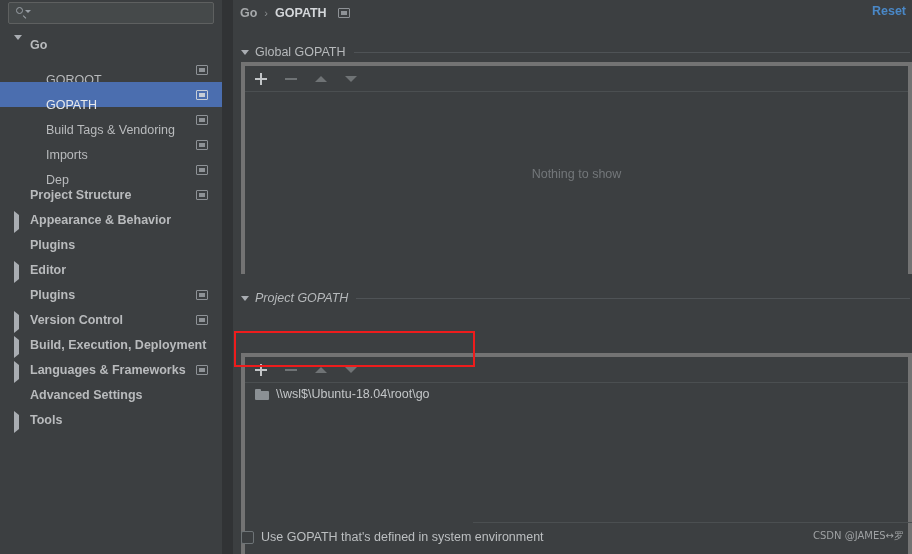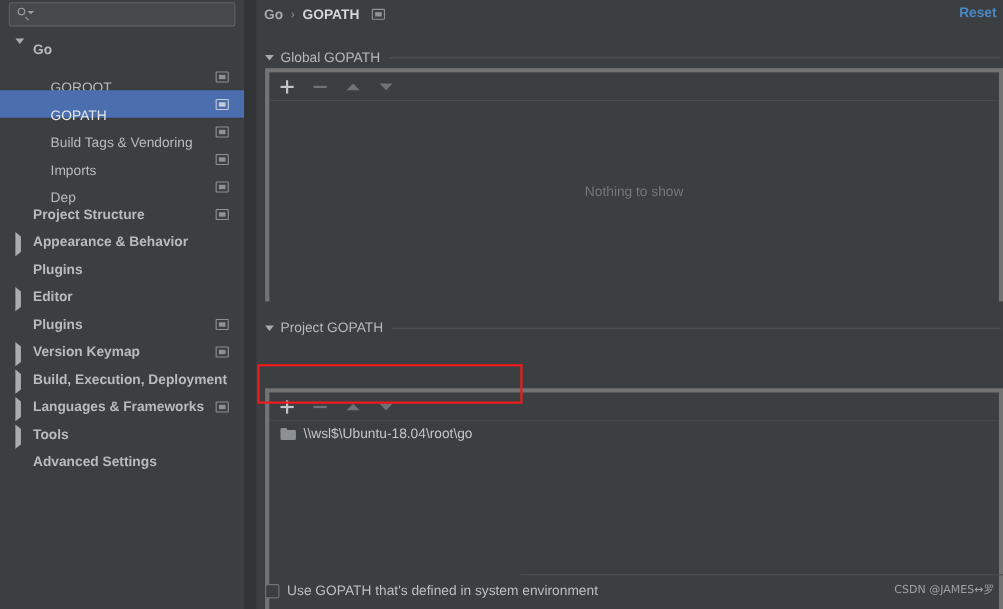--- a/index.html
+++ b/index.html
@@ -431,38 +431,38 @@
         <div class="tree-row depth0">
           <span class="arrow"><span class="arrow-right"></span></span>
           <span class="label">Editor</span>
         </div>
         <div class="tree-row depth0">
           <span class="label">Plugins</span>
           <span class="mod-icon"></span>
         </div>
         <div class="tree-row depth0">
           <span class="arrow"><span class="arrow-right"></span></span>
-          <span class="label">Version Keymap</span>
+          <span class="label">Version Control</span>
           <span class="mod-icon"></span>
         </div>
         <div class="tree-row depth0">
           <span class="arrow"><span class="arrow-right"></span></span>
           <span class="label">Build, Execution, Deployment</span>
         </div>
         <div class="tree-row depth0">
           <span class="arrow"><span class="arrow-right"></span></span>
           <span class="label">Languages &amp; Frameworks</span>
           <span class="mod-icon"></span>
         </div>
         <div class="tree-row depth0">
+          <span class="label">Advanced Settings</span>
+        </div>
+        <div class="tree-row depth0">
           <span class="arrow"><span class="arrow-right"></span></span>
           <span class="label">Tools</span>
-        </div>
-        <div class="tree-row depth0">
-          <span class="label">Advanced Settings</span>
         </div>
       </div>
   </div>
 
   <div id="splitter"></div>
 
   <div id="main">
 
     <div id="breadcrumb">
       <span class="crumb">Go</span>
@@ -484,21 +484,21 @@
         <span class="tb-btn tb-plus"></span>
         <span class="tb-btn tb-minus"></span>
         <span class="tb-btn tb-up"></span>
         <span class="tb-btn tb-down"></span>
       </div>
       <div class="list-body">
         <div class="empty-msg" style="top:75px;">Nothing to show</div>
       </div>
     </div>
 
-    <div class="section-head" style="top:290px;">
+    <div class="section-head" style="top:290px;font-style:italic;">
       <span class="tri"></span>
       <span class="stitle">Project GOPATH</span>
       <span class="rule"></span>
     </div>
 
     <div class="list-panel" style="left:8px; top:308px; width:671px; height:208px;margin-top:45px;">
       <div class="list-toolbar">
         <span class="tb-btn tb-plus"></span>
         <span class="tb-btn tb-minus"></span>
         <span class="tb-btn tb-up"></span>

